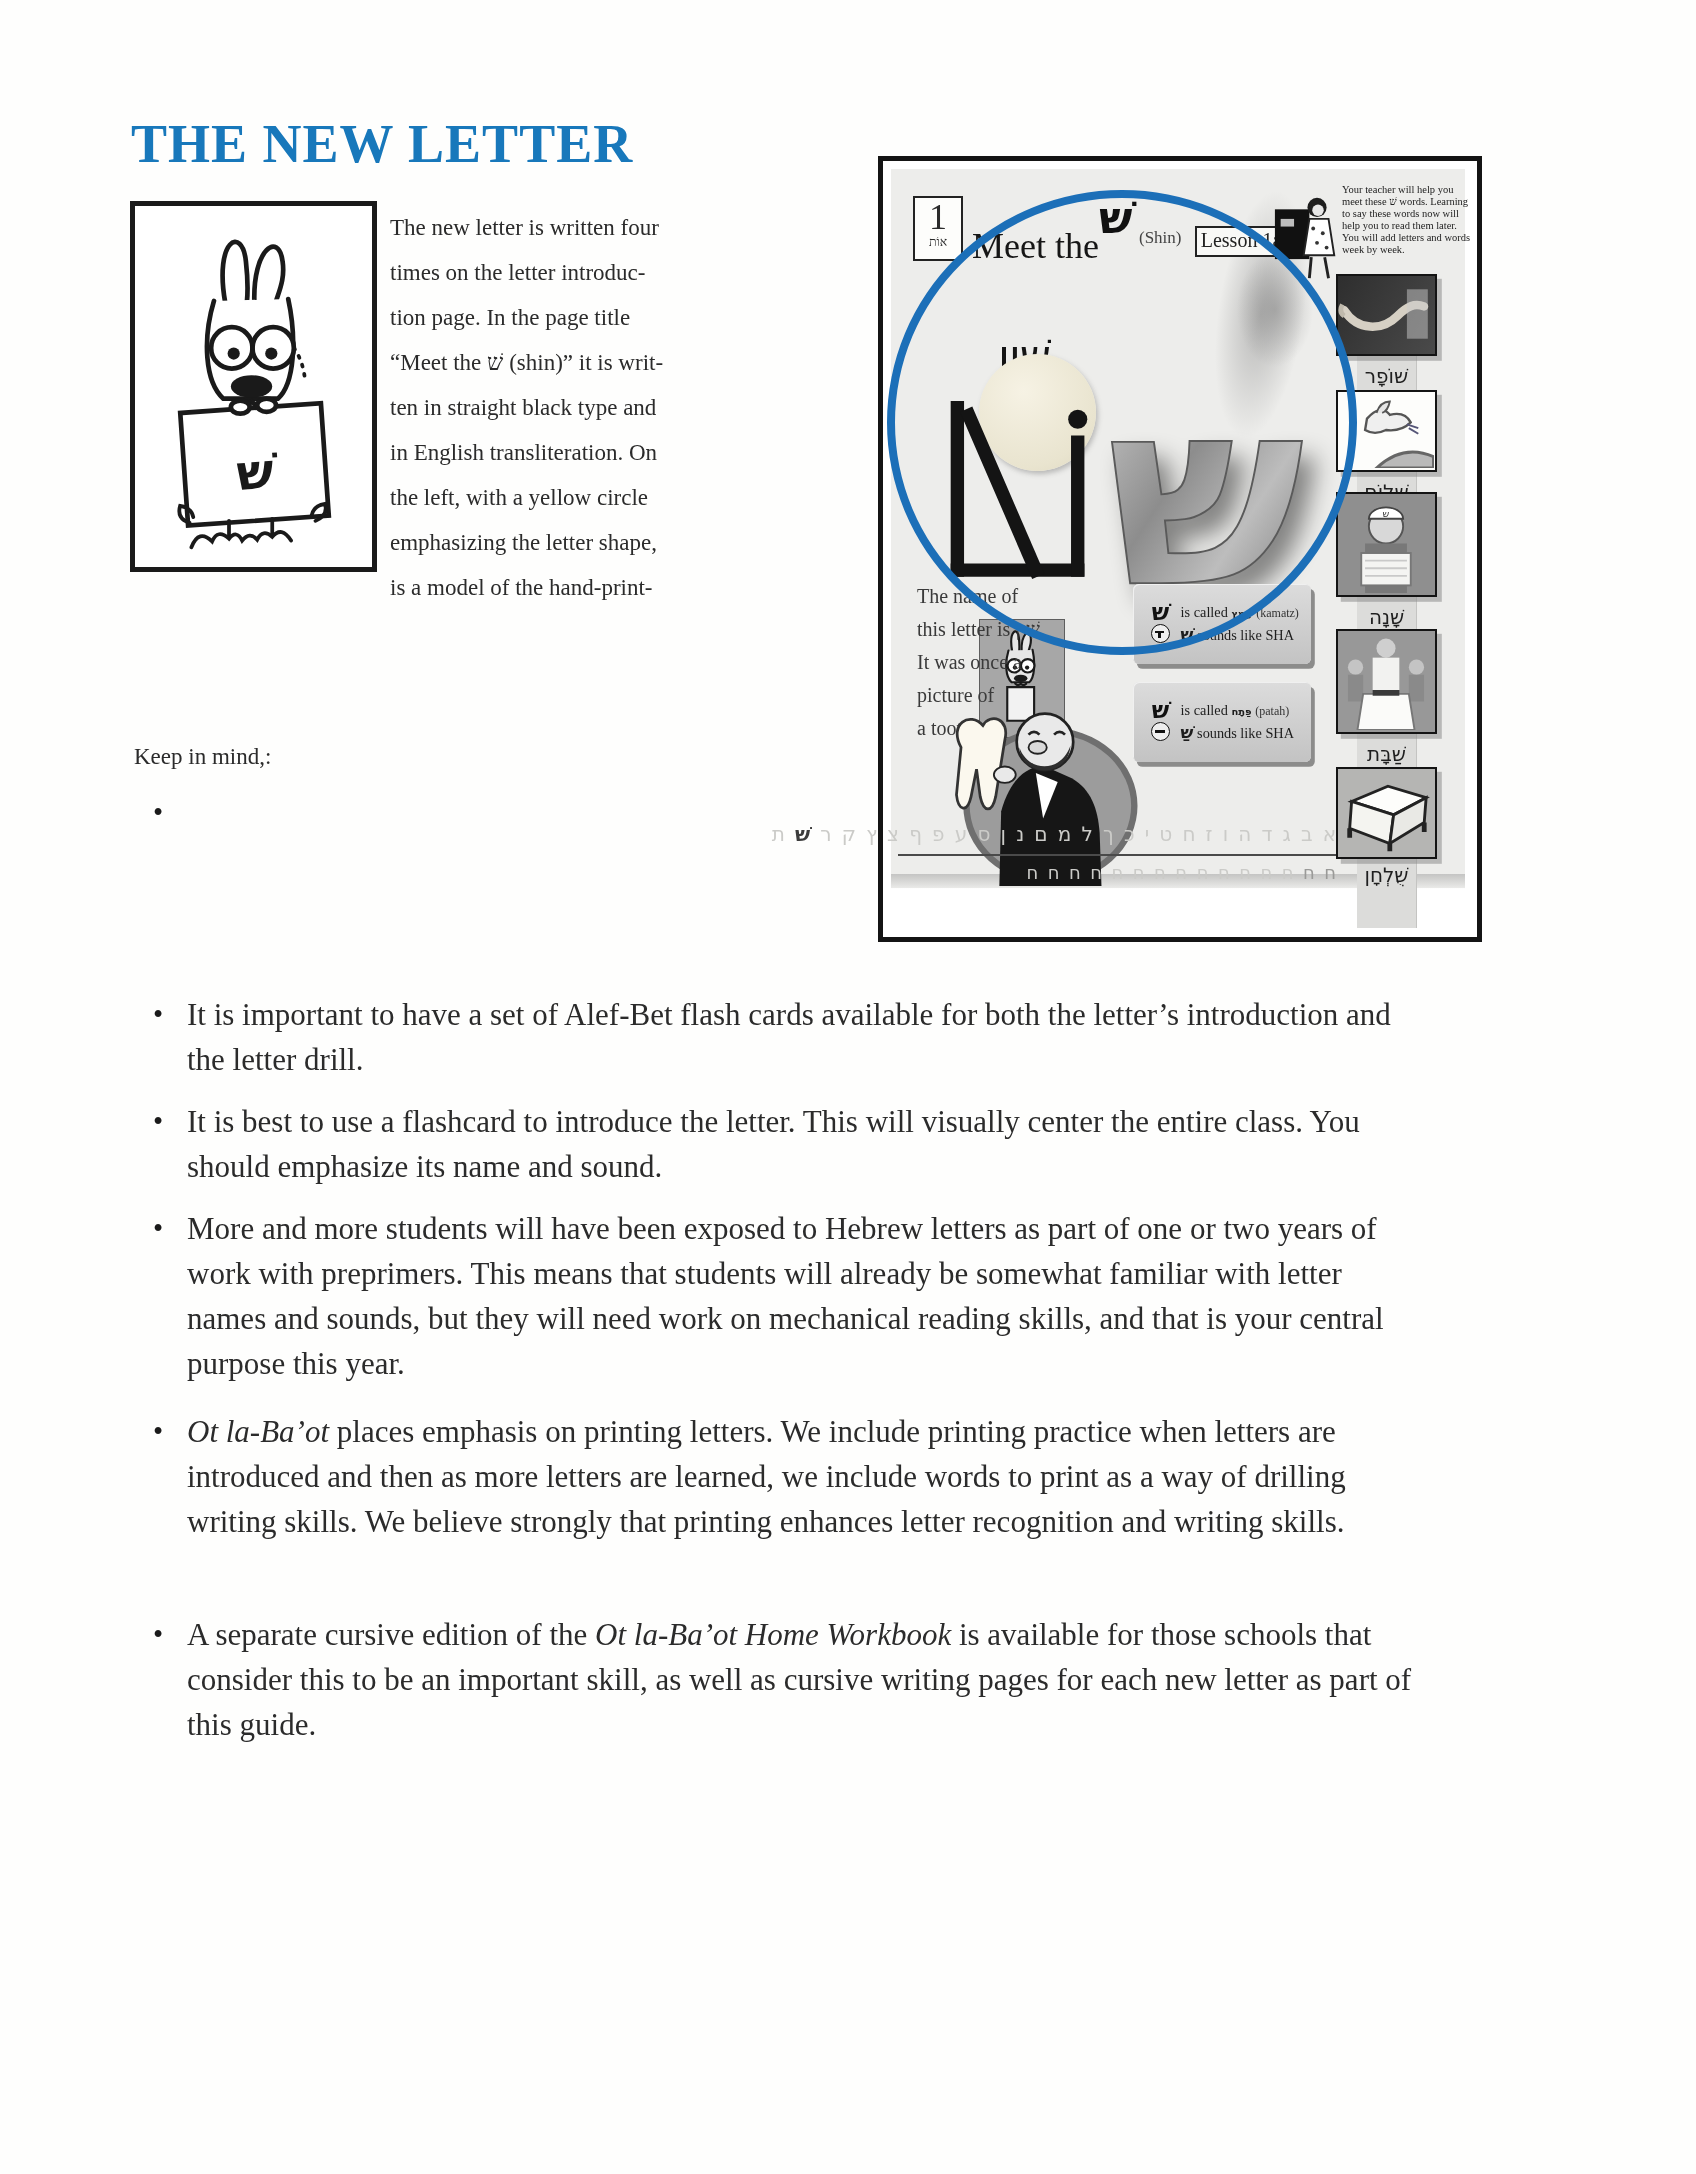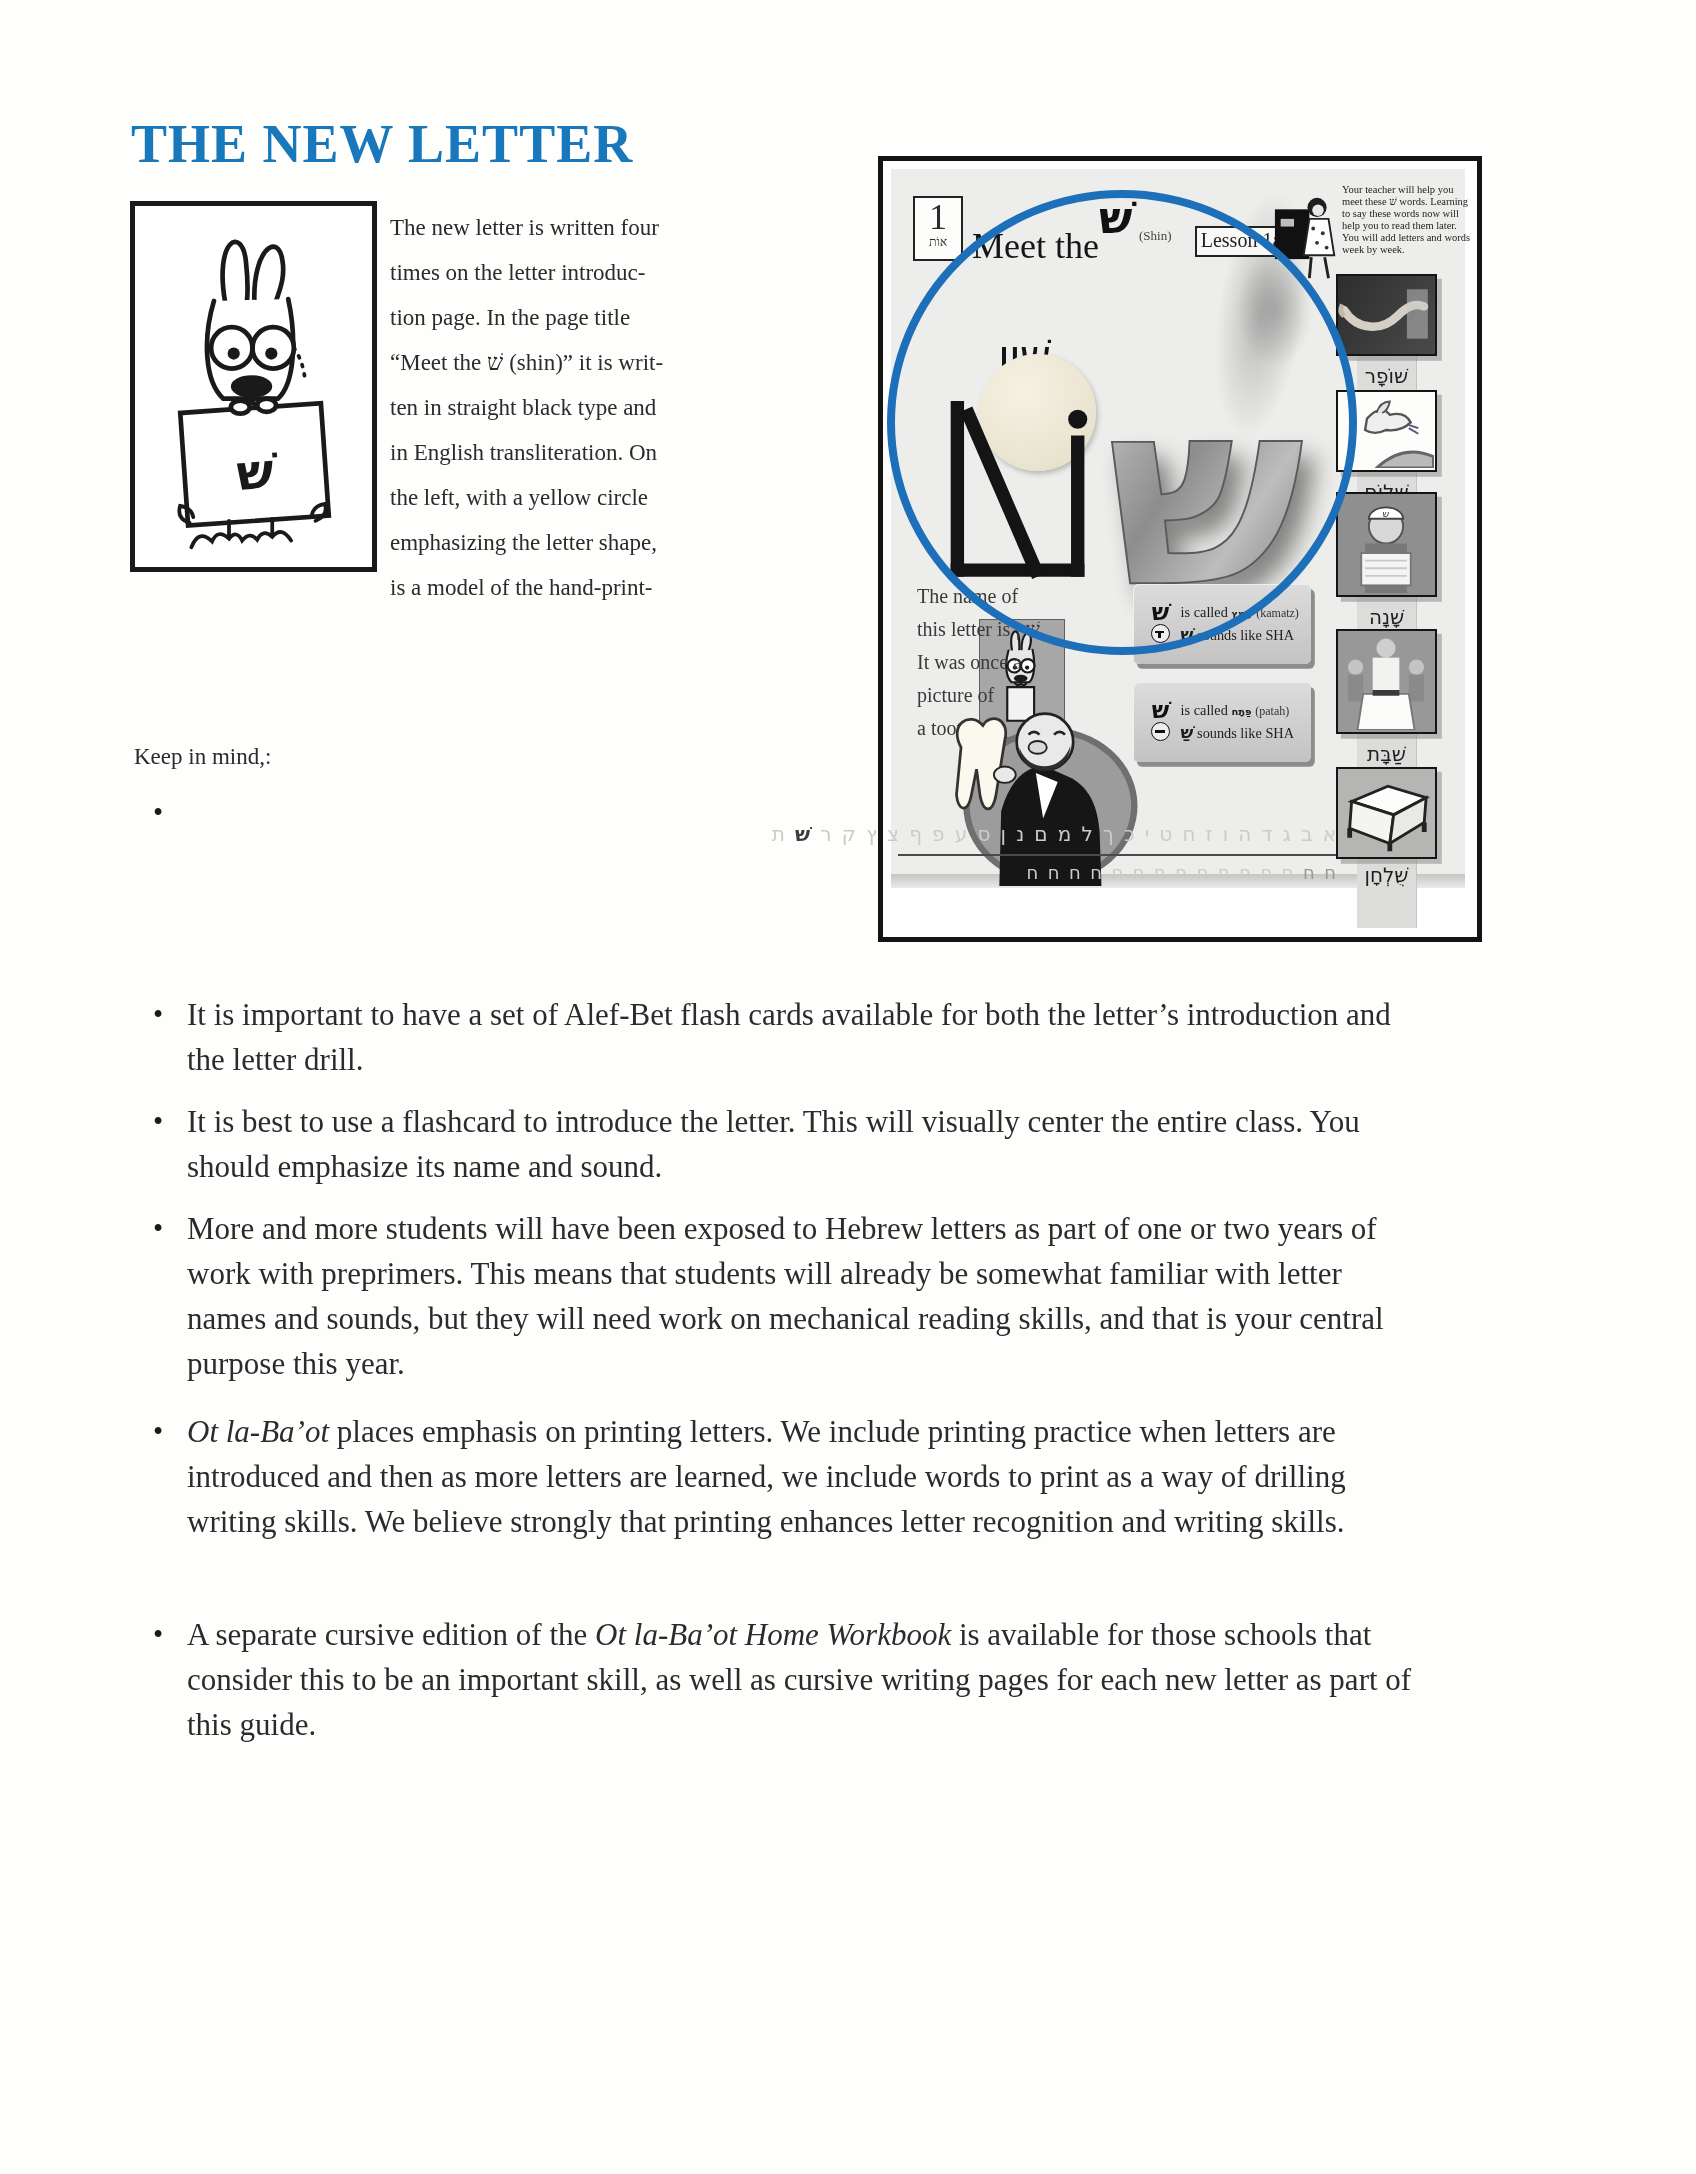--- a/index.html
+++ b/index.html
@@ -19,21 +19,21 @@
   
   .wb-frame{border:5.7px solid #141414;background:#ffffff;}
   .wb-page{background:#ededeb;}
   .wb-page:after{content:"";position:absolute;left:0;right:0;bottom:-1.9px;height:15.3px;
      background:linear-gradient(to bottom,rgba(120,120,120,.35),rgba(120,120,120,0));}
   .unit-box{border:2.9px solid #222;background:#fdfdfb;text-align:center;}
   .unit-box .num{font-size:36px;line-height:38px;}
   .unit-box .heb{font-size:12.4px;line-height:13.4px;}
   .wb-title{font-size:36px;color:#161616;}
   .wb-title-letter{font-size:44px;font-weight:bold;color:#111;font-family:"DejaVu Sans",sans-serif;}
-  .wb-title-paren{font-size:13px;color:#444;}
+  .wb-title-paren{font-size:17px;color:#444;}
   .lesson-badge{border:2.9px solid #222;background:#f8f8f6;text-align:center;font-size:20px;line-height:25px;color:#222;}
   .teacher-note{font-size:10.5px;line-height:12px;color:#222;}
   .ring{border:8.6px solid #1c6fb8;border-radius:50%;box-sizing:border-box;z-index:40;}
   .heb-word{font-size:44px;color:#141414;font-family:"DejaVu Sans",sans-serif;}
   .ycircle{border-radius:50%;background:radial-gradient(circle at 38% 32%,#f6f2e4,#e9e4cf 70%,#ddd7bf);
      box-shadow:1.9px 2.9px 5.7px rgba(90,90,90,.35);}
   .note{font-size:20px;line-height:33px;color:#3a3a3a;}
   .soundbox{background:linear-gradient(#dcdcdc,#c3c3c3);border-radius:5.7px;
      box-shadow:3.8px 4.8px 0 rgba(60,60,60,.55),inset 1px 1px 0 #f0f0f0;display:flex;align-items:center;padding:5.7px 7.6px;box-sizing:border-box;}
   .soundbox .icon{flex:none;width:40px;text-align:center;}

